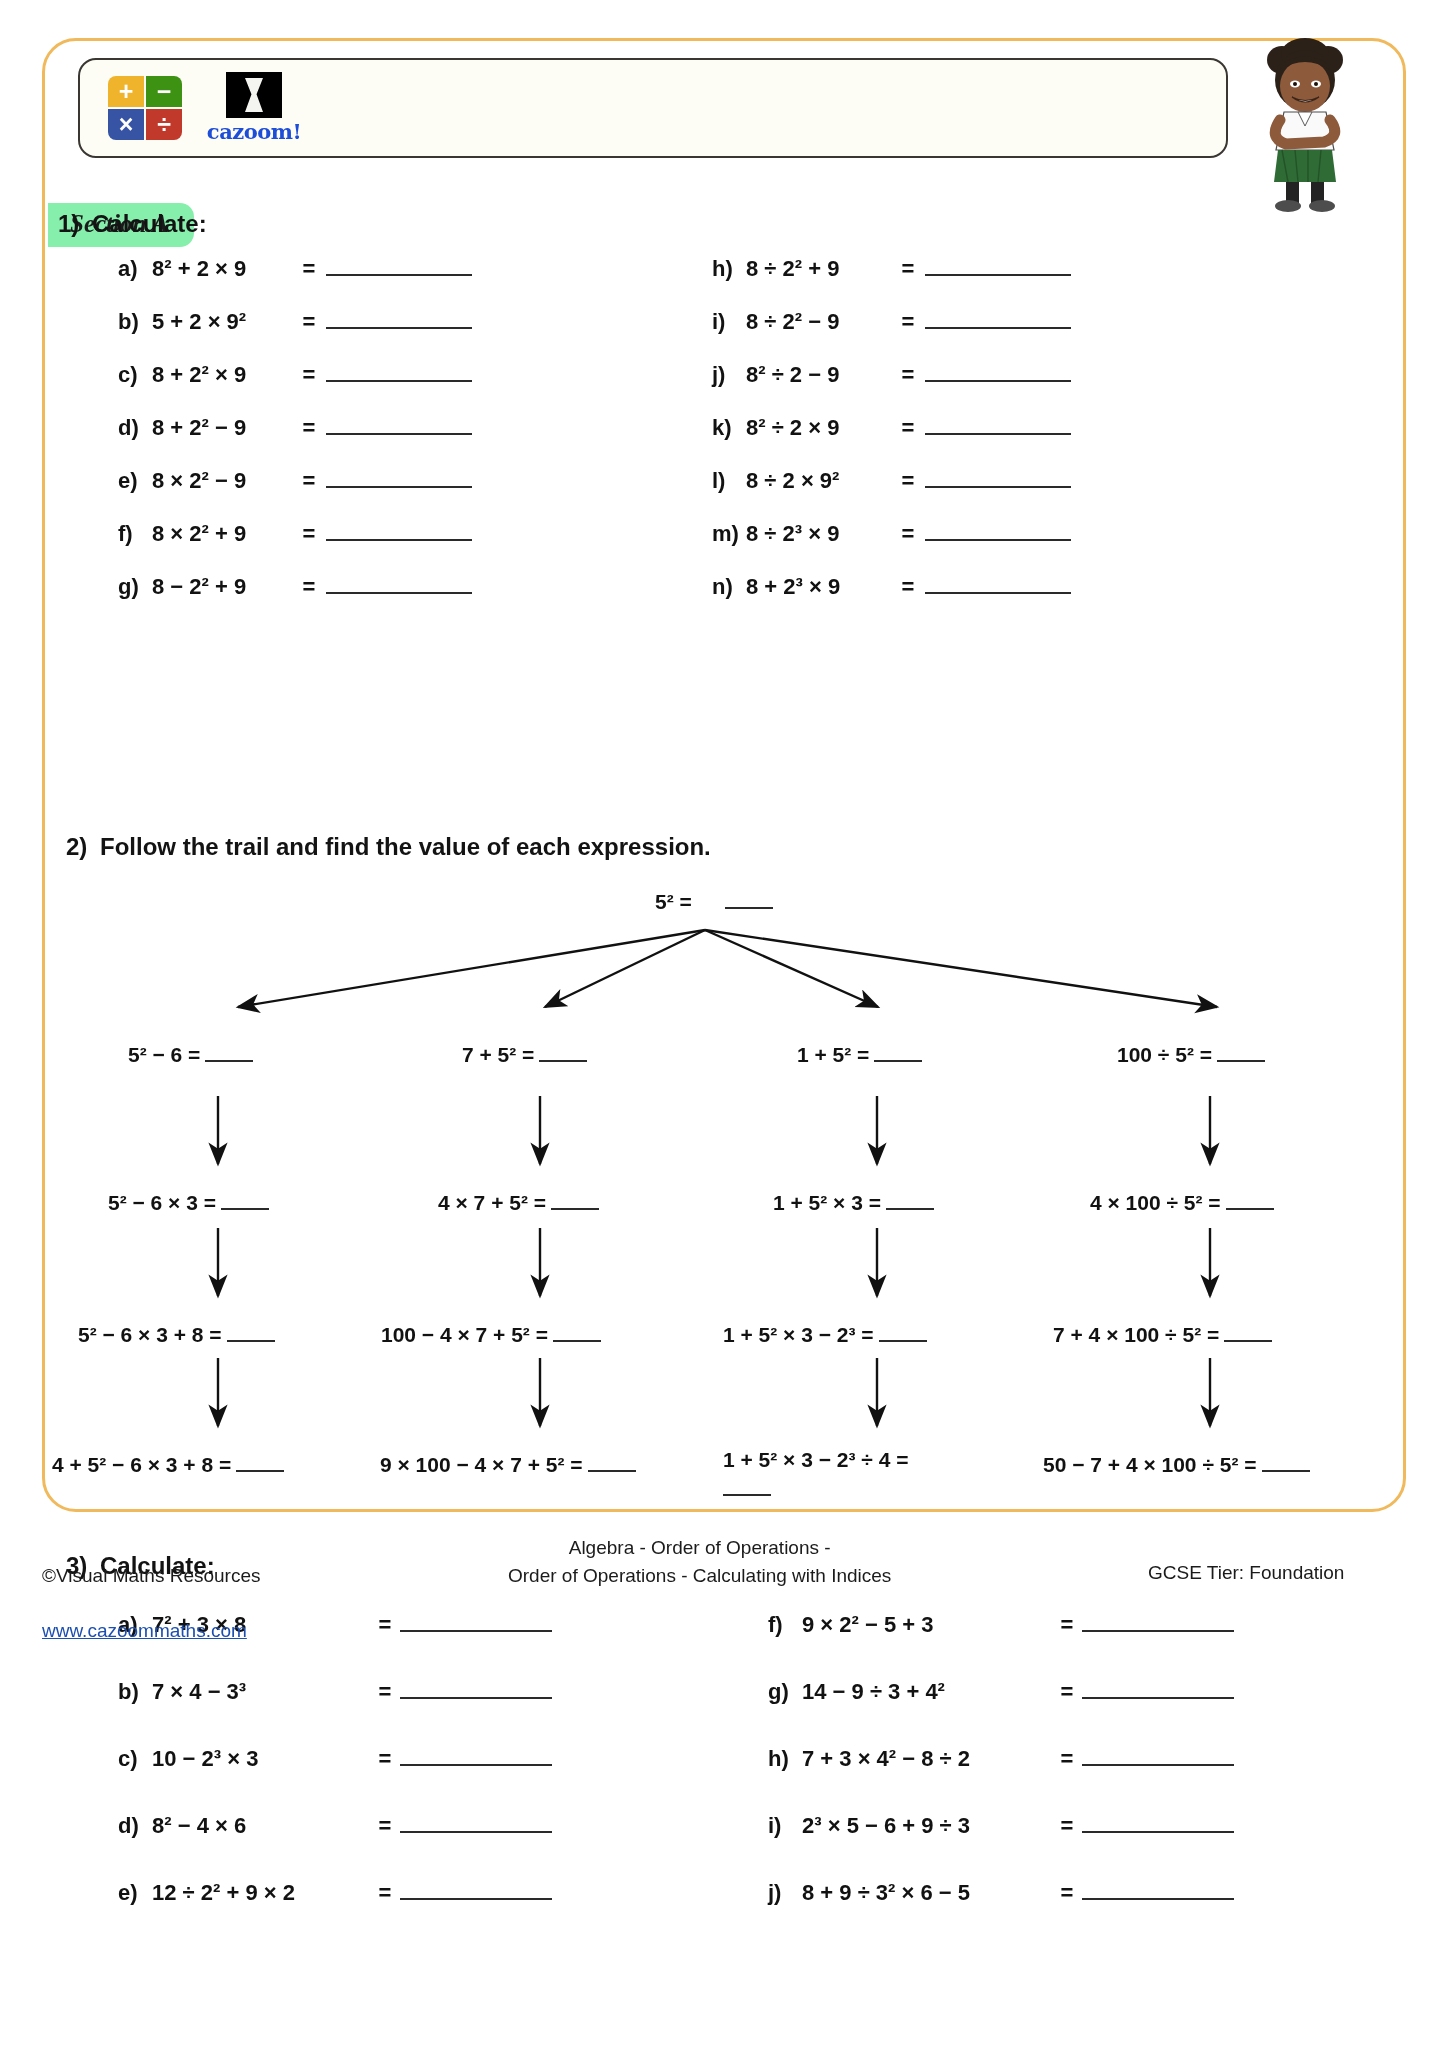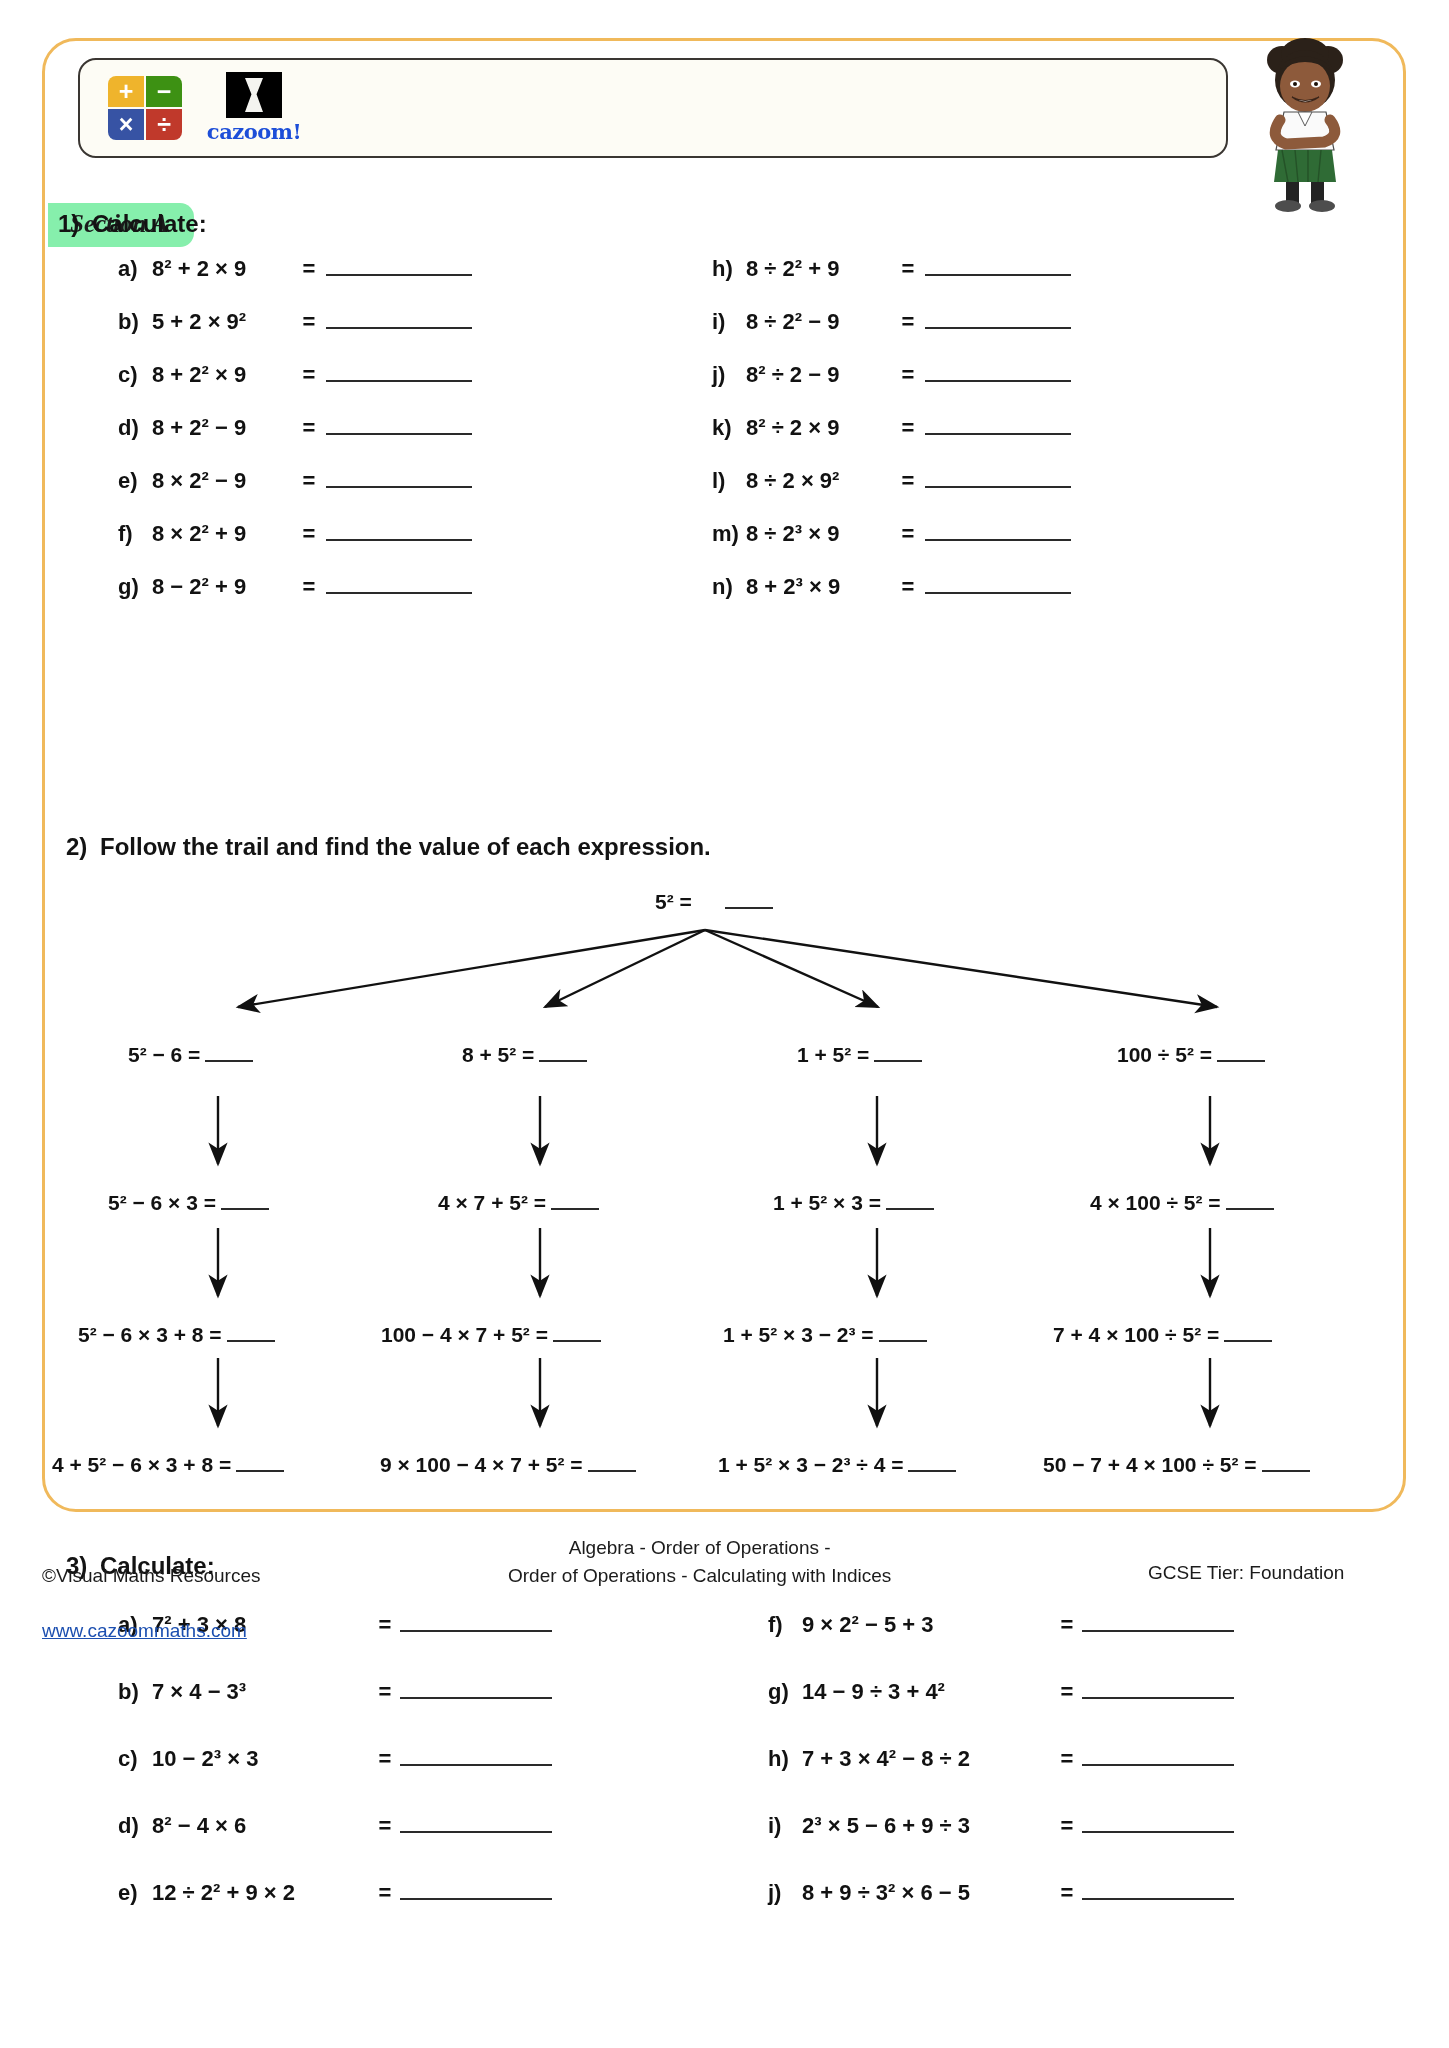--- a/index.html
+++ b/index.html
@@ -358,21 +358,21 @@
 <div class="trail-node" style="left:655px; top:885px;gap:28px;">
   <span>5² =</span>
   <span class="trail-blank"></span>
 </div>
 
 <div class="trail-node" style="left:128px; top:1038px;">
   <span>5² − 6 =</span>
   <span class="trail-blank"></span>
 </div>
 <div class="trail-node" style="left:462px; top:1038px;">
-  <span>8 + 5² =</span>
+  <span>7 + 5² =</span>
   <span class="trail-blank"></span>
 </div>
 <div class="trail-node" style="left:797px; top:1038px;">
   <span>1 + 5² =</span>
   <span class="trail-blank"></span>
 </div>
 <div class="trail-node" style="left:1117px; top:1038px;">
   <span>100 ÷ 5² =</span>
   <span class="trail-blank"></span>
 </div>
@@ -412,21 +412,21 @@
 </div>
 
 <div class="trail-node" style="left:52px; top:1448px;text-align:right;">
   <span>4 + 5² − 6 × 3 + 8 =</span>
   <span class="trail-blank"></span>
 </div>
 <div class="trail-node" style="left:380px; top:1448px;">
   <span>9 × 100 − 4 × 7 + 5² =</span>
   <span class="trail-blank"></span>
 </div>
-<div class="trail-node" style="left:718px; top:1448px;">
+<div class="trail-node" style="left:718px; top:1448px;flex-direction:column;">
   <span>1 + 5² × 3 − 2³ ÷ 4  =</span>
   <span class="trail-blank"></span>
 </div>
 <div class="trail-node" style="left:1043px; top:1448px;">
   <span>50 − 7 + 4 × 100 ÷ 5² =</span>
   <span class="trail-blank"></span>
 </div>
 
 <div class="q-head" style="left:66px; top:1552px;">
   <span class="q-num">3)</span><span>Calculate:</span>

